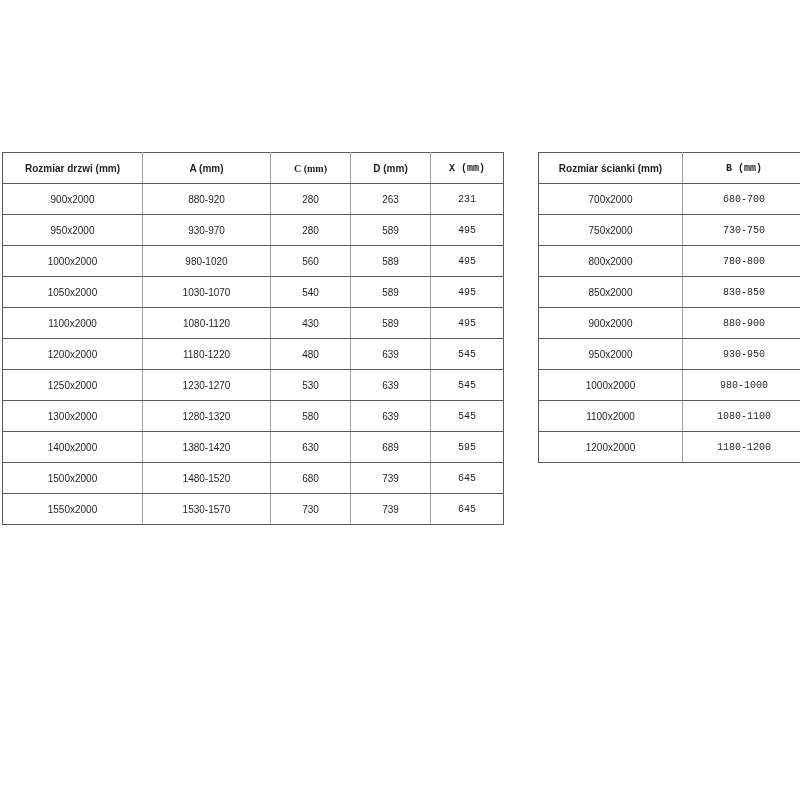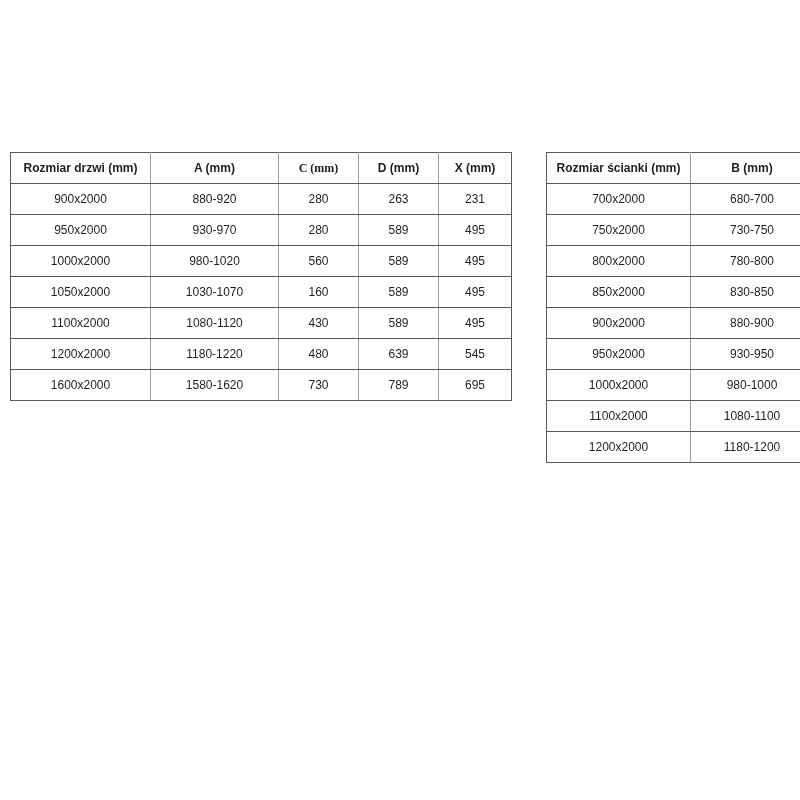--- a/index.html
+++ b/index.html
@@ -12,42 +12,42 @@
     width: 800px;
     height: 800px;
     background: var(--background, #ffffff);
     font-family: "Liberation Sans", sans-serif;
     color: var(--text, #1f1f1f);
   }
   table.spec {
     position: absolute;
     border-collapse: collapse;
     table-layout: fixed;
-    font-size: 12px;
-    margin-left: 8px;
+    font-size: 10px;
   }
   table.spec th,
   table.spec td {
     height: 30px;
     padding: 0 2px;
     text-align: center;
     vertical-align: middle;
     white-space: nowrap;
     overflow: hidden;
     border: 1px solid var(--border_vertical, #9e9e9e);
     border-top-color: var(--border_horizontal, #595959);
     border-bottom-color: var(--border_horizontal, #595959);
   }
   table.spec th:first-child,
   table.spec td:first-child {
     border-left-color: var(--border_horizontal, #595959);
   }
   table.spec th:last-child,
   table.spec td:last-child {
     border-right-color: var(--border_horizontal, #595959);
+    font-family: Liberation Mono, monospace;
   }
   table.spec th {
     font-weight: bold;
   }
   .t-doors {
     left: 2px;
     top: 152px;
     width: 476px;
   }
   .t-doors th:nth-child(1) { width: 135px; }
@@ -95,44 +95,72 @@
         <tr>
           <td>1000x2000</td>
           <td>980-1020</td>
           <td>560</td>
           <td>589</td>
           <td>495</td>
         </tr>
         <tr>
           <td>1050x2000</td>
           <td>1030-1070</td>
-          <td>160</td>
+          <td>540</td>
           <td>589</td>
           <td>495</td>
         </tr>
         <tr>
           <td>1100x2000</td>
           <td>1080-1120</td>
           <td>430</td>
           <td>589</td>
           <td>495</td>
         </tr>
         <tr>
           <td>1200x2000</td>
           <td>1180-1220</td>
           <td>480</td>
           <td>639</td>
           <td>545</td>
         </tr>
         <tr>
-          <td>1600x2000</td>
-          <td>1580-1620</td>
+          <td>1250x2000</td>
+          <td>1230-1270</td>
+          <td>530</td>
+          <td>639</td>
+          <td>545</td>
+        </tr>
+        <tr>
+          <td>1300x2000</td>
+          <td>1280-1320</td>
+          <td>580</td>
+          <td>639</td>
+          <td>545</td>
+        </tr>
+        <tr>
+          <td>1400x2000</td>
+          <td>1380-1420</td>
+          <td>630</td>
+          <td>689</td>
+          <td>595</td>
+        </tr>
+        <tr>
+          <td>1500x2000</td>
+          <td>1480-1520</td>
+          <td>680</td>
+          <td>739</td>
+          <td>645</td>
+        </tr>
+        <tr>
+          <td>1550x2000</td>
+          <td>1530-1570</td>
           <td>730</td>
-          <td>789</td>
-          <td>695</td>
+          <td>739</td>
+          <td>645</td>
         </tr>
       </tbody>
     </table>
   <table class="spec t-walls">
       <thead>
         <tr>
           <th>Rozmiar ścianki (mm)</th>
           <th>B (mm)</th>
         </tr>
       </thead>

